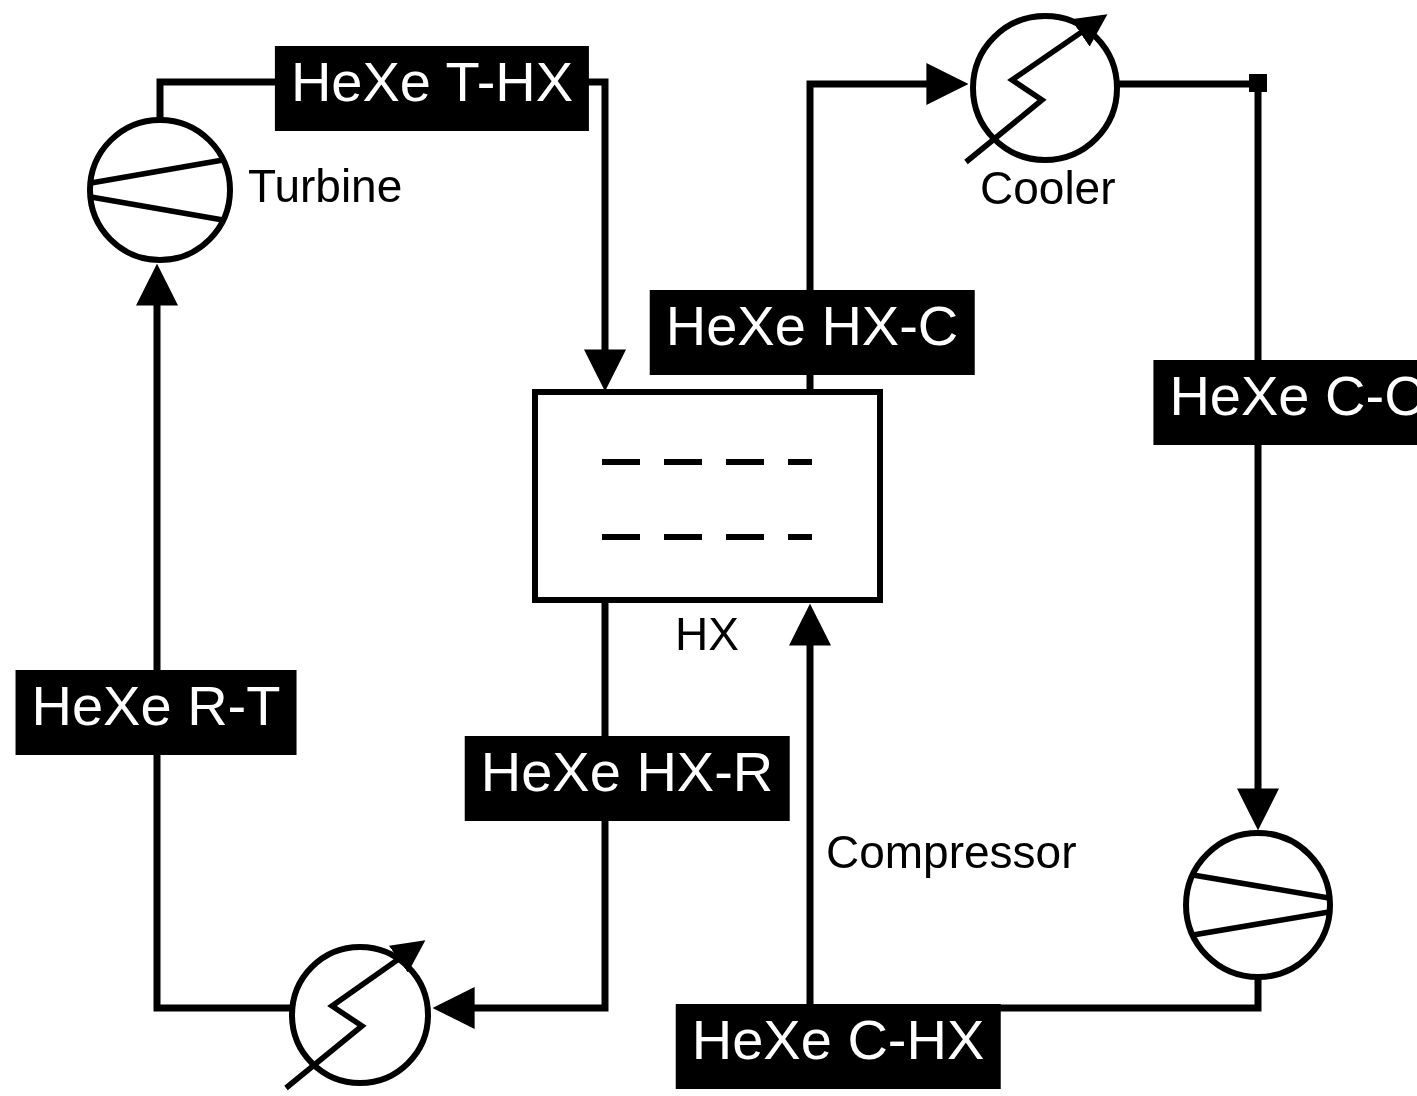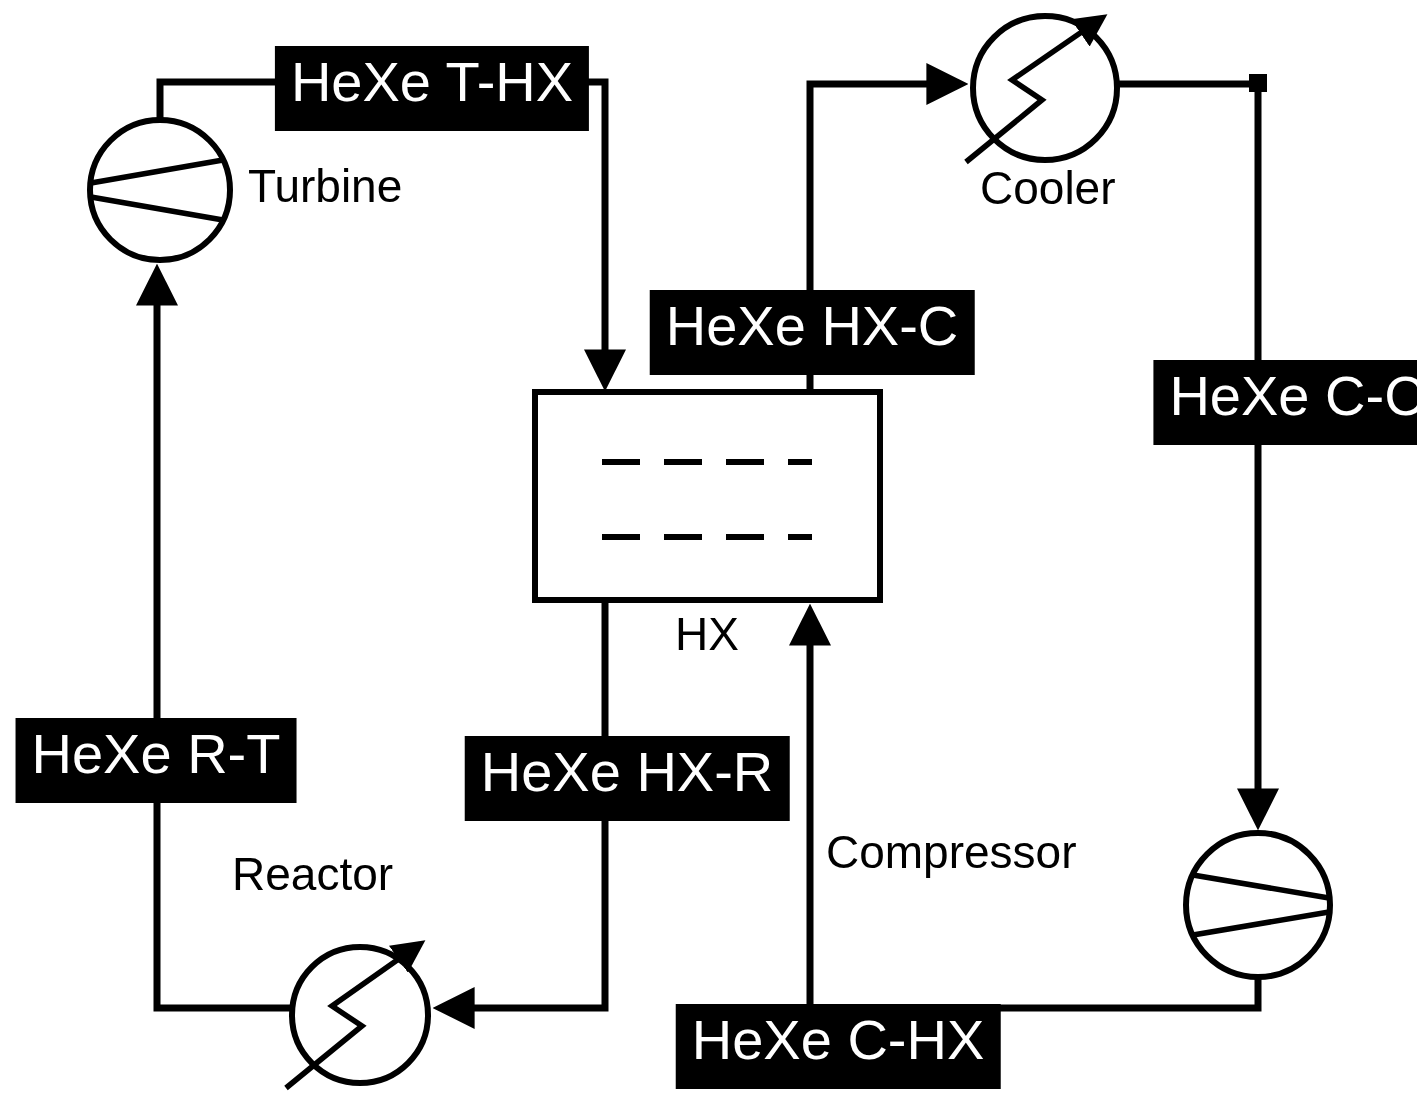--- a/index.html
+++ b/index.html
@@ -121,23 +121,22 @@
     <g>
       <circle class="sym" cx="1258" cy="905" r="72"></circle>
       <path class="chord" d="M 1193 875 L 1329 898"></path>
       <path class="chord" d="M 1193 935 L 1329 912"></path>
     </g>
   </svg>
 
   <div class="stream-label" style="left:432px; top:46px;">HeXe T-HX</div>
   <div class="stream-label" style="left:812px; top:290px;text-align:center;">HeXe HX-C</div>
   <div class="stream-label" style="left:1253px; top:360px;margin-left:44px;">HeXe C-C</div>
-  <div class="stream-label" style="left:156px; top:670px;margin-top:48px;">HeXe R-T</div>
+  <div class="stream-label" style="left:156px; top:670px;">HeXe R-T</div>
   <div class="stream-label" style="left:604px; top:736px;margin-left:23px;">HeXe HX-R</div>
   <div class="stream-label" style="left:838px; top:972px;margin-top:32px;">HeXe C-HX</div>
 
   <div class="comp-label" style="left:248px; top:162px;">Turbine</div>
   <div class="comp-label" style="left:980px; top:164px;">Cooler</div>
   <div class="comp-label" style="left:662px; top:610px;margin-left:13px;">HX</div>
-  <div class="comp-label" style="left:232px; top:850px;">Reactor</div>
   <div class="comp-label" style="left:826px; top:828px;">Compressor</div>
 
 </div>
 
 </body></html>

